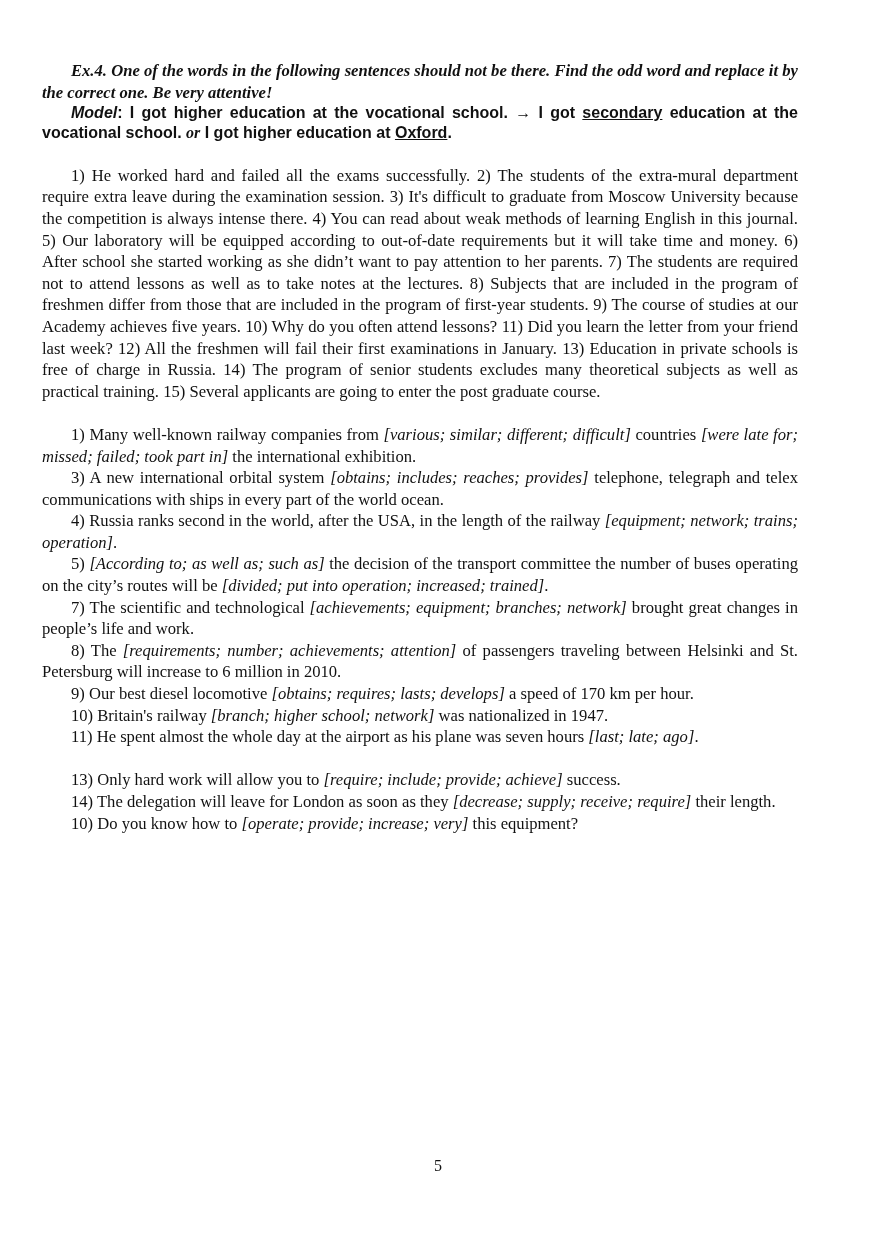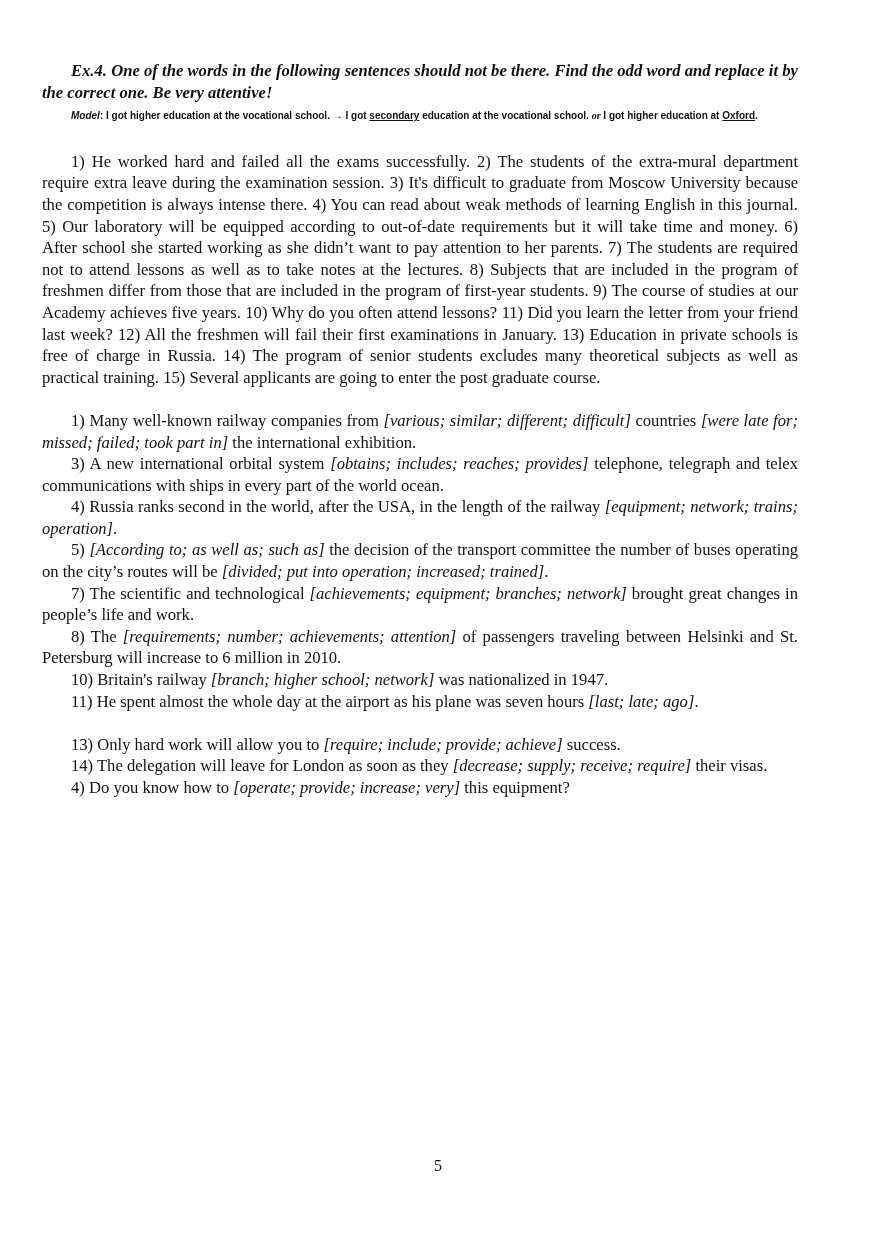--- a/index.html
+++ b/index.html
@@ -4,21 +4,21 @@
 <style>
   html, body { margin: 0; padding: 0; background: #ffffff; }
   body { width: 876px; height: 1240px; position: relative; overflow: hidden; }
   .page {
     position: absolute; left: 42px; top: 60px; width: 756px;
     font-family: "Liberation Serif", serif; font-size: 16.6px; line-height: 21.6px;
     color: #111111; text-align: justify;
   }
   .p { margin: 0; text-indent: 29px; }
   .ex-title { font-weight: bold; font-style: italic; }
-  .model { font-family: "Liberation Sans", sans-serif; font-weight: bold; font-size: 10px; line-height: 26px; }
+  .model { font-family: "Liberation Sans", sans-serif; font-weight: bold; font-size: 16px; line-height: 20px; }
   .model .mi { font-style: italic; }
   .model .or { font-family: "Liberation Serif", serif; font-style: italic; font-weight: bold; }
   .u { text-decoration: underline; }
   .i { font-style: italic; }
   .gap { height: 21.6px; }
   .pagenum {
     position: absolute; left: 0; width: 876px; top: 1157px; text-align: center;
     font-family: "Liberation Serif", serif; font-size: 16px; color: #111;
   }
 </style>
@@ -31,22 +31,23 @@
   <div class="gap"></div>
   <p class="p">1) He worked hard and failed all the exams successfully. 2) The students of the extra-mural department require extra leave during the examination session. 3) It's difficult to graduate from Moscow University because the competition is always intense there. 4) You can read about weak methods of learning English in this journal. 5) Our laboratory will be equipped according to out-of-date requirements but it will take time and money. 6) After school she started working as she didn’t want to pay attention to her parents. 7) The students are required not to attend lessons as well as to take notes at the lectures. 8) Subjects that are included in the program of freshmen differ from those that are included in the program of first-year students. 9) The course of studies at our Academy achieves five years. 10) Why do you often attend lessons? 11) Did you learn the letter from your friend last week? 12) All the freshmen will fail their first examinations in January. 13) Education in private schools is free of charge in Russia. 14) The program of senior students excludes many theoretical subjects as well as practical training. 15) Several applicants are going to enter the post graduate course.</p>
   <div class="gap"></div>
   <div id="ex5-items">
       <p class="p"><span>1) Many well-known railway companies from </span><span class="i">[various; similar; different; difficult]</span><span> countries </span><span class="i">[were late for; missed; failed; took part in]</span><span> the international exhibition.</span></p>
       <p class="p"><span>3) A new international orbital system </span><span class="i">[obtains; includes; reaches; provides]</span><span> telephone, telegraph and telex communications with ships in every part of the world ocean.</span></p>
       <p class="p"><span>4) Russia ranks second in the world, after the USA, in the length of the railway </span><span class="i">[equipment; network; trains; operation]</span><span>.</span></p>
       <p class="p"><span>5) </span><span class="i">[According to; as well as; such as]</span><span> the decision of the transport committee the number of buses operating on the city’s routes will be </span><span class="i">[divided; put into operation; increased; trained]</span><span>.</span></p>
       <p class="p"><span>7) The scientific and technological </span><span class="i">[achievements; equipment; branches; network]</span><span> brought great changes in people’s life and work.</span></p>
       <p class="p"><span>8) The </span><span class="i">[requirements; number; achievements; attention]</span><span> of passengers traveling between Helsinki and St. Petersburg will increase to 6 million in 2010.</span></p>
+      <p class="p"><span>9) Our best diesel locomotive </span><span class="i">[obtains; requires; lasts; develops]</span><span> a speed of 170 km per hour.</span></p>
       <p class="p"><span>10) Britain's railway </span><span class="i">[branch; higher school; network]</span><span> was nationalized in 1947.</span></p>
       <p class="p"><span>11) He spent almost the whole day at the airport as his plane was seven hours </span><span class="i">[last; late; ago]</span><span>.</span></p>
       <div class="gap"></div>
       <p class="p"><span>13) Only hard work will allow you to </span><span class="i">[require; include; provide; achieve]</span><span> success.</span></p>
-      <p class="p"><span>14) The delegation will leave for London as soon as they </span><span class="i">[decrease; supply; receive; require]</span><span> their visas.</span></p>
-      <p class="p"><span>4) Do you know how to </span><span class="i">[operate; provide; increase; very]</span><span> this equipment?</span></p>
+      <p class="p"><span>14) The delegation will leave for London as soon as they </span><span class="i">[decrease; supply; receive; require]</span><span> their length.</span></p>
+      <p class="p"><span>10) Do you know how to </span><span class="i">[operate; provide; increase; very]</span><span> this equipment?</span></p>
     </div>
 </div>
 
 <div class="pagenum">5</div>
 
 </body></html>

